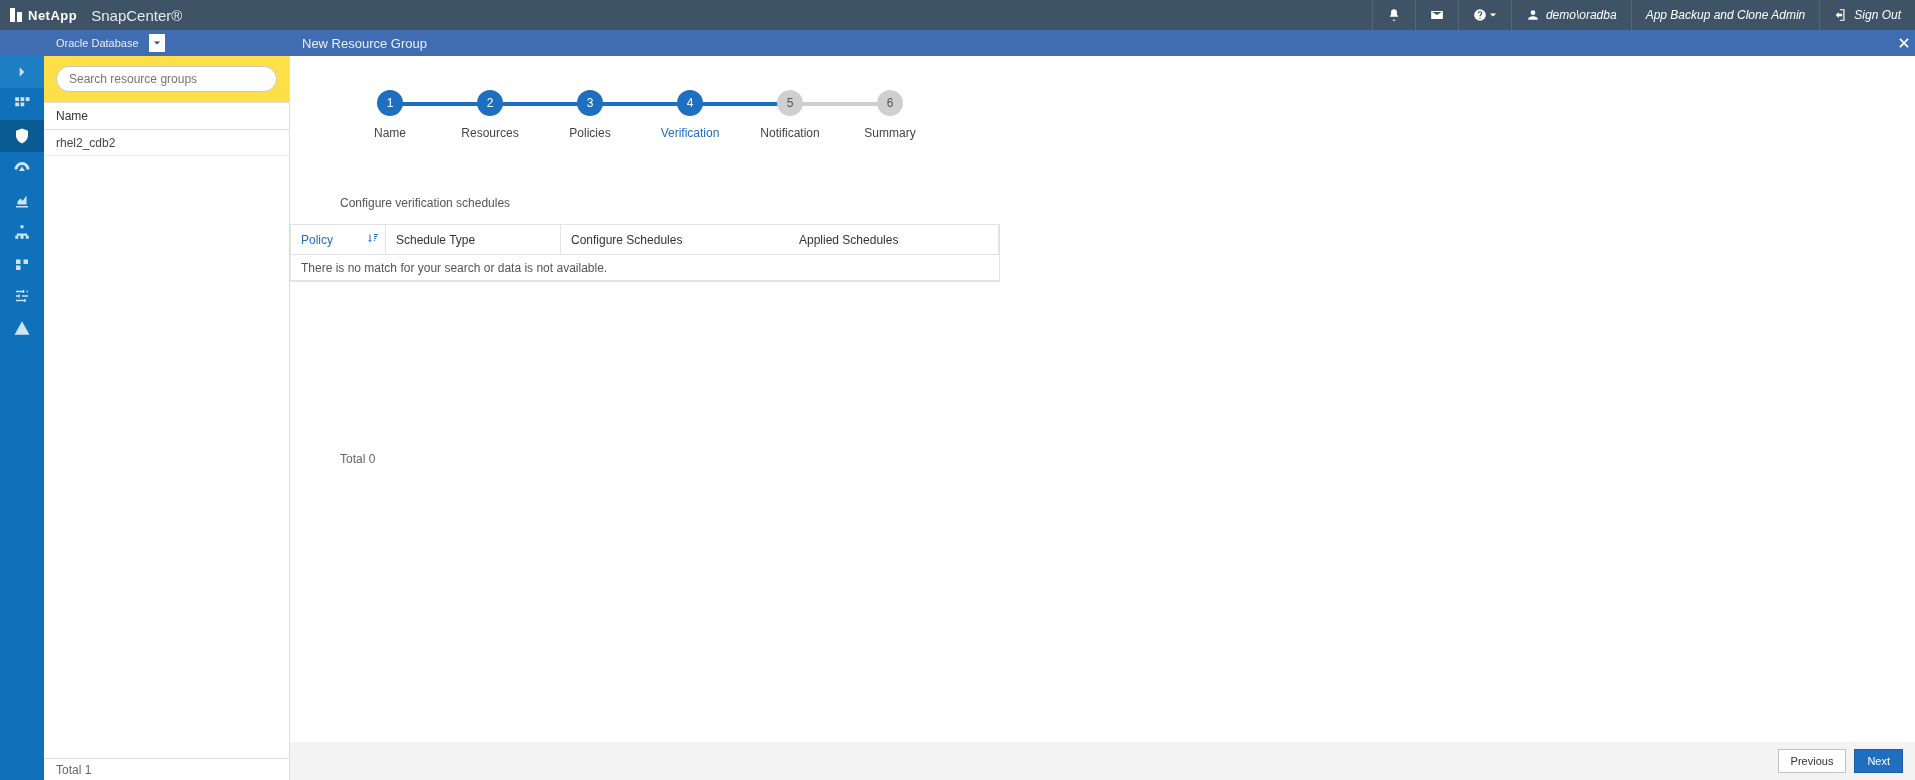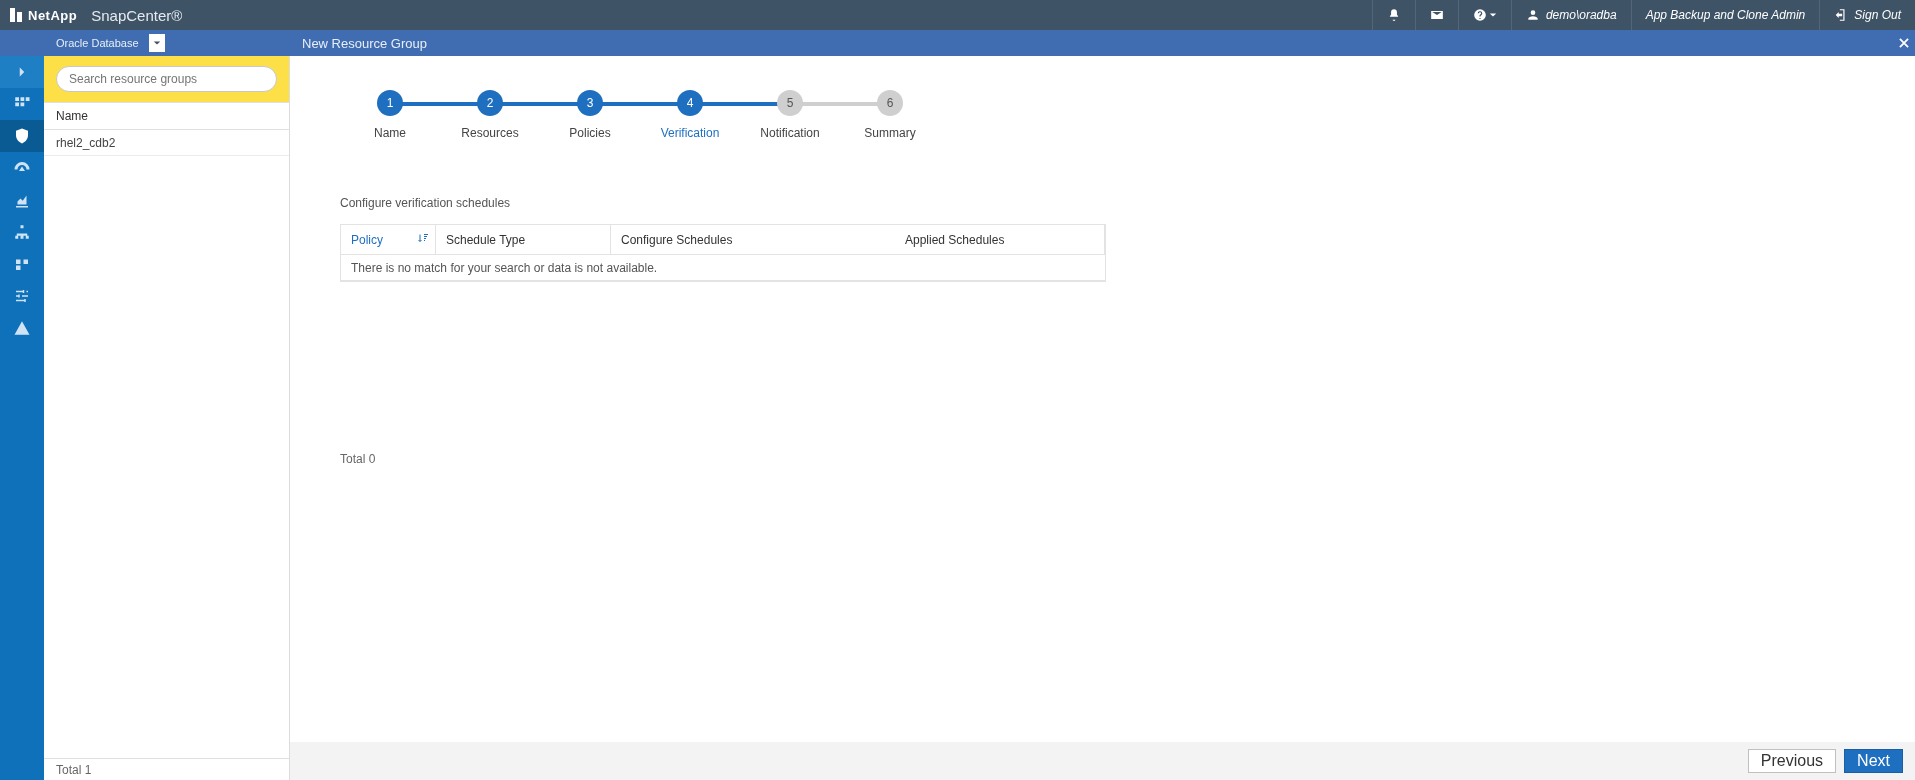--- a/index.html
+++ b/index.html
@@ -52,35 +52,35 @@
   .steps{display:flex;align-items:flex-start;gap:0;margin:34px 0 0 50px;}
   .step{display:flex;flex-direction:column;align-items:center;width:100px;position:relative;}
   .step .circle{width:26px;height:26px;border-radius:50%;background:#1f6fc0;color:#fff;display:flex;align-items:center;justify-content:center;font-size:12px;z-index:2;}
   .step.pending .circle{background:#cfcfcf;color:#555;}
   .step .lbl{margin-top:10px;font-size:12px;color:#444;}
   .step.active .lbl{color:#1f6fc0;}
   .step .bar{position:absolute;top:12px;left:50%;height:4px;width:100px;background:#1f6fc0;z-index:1;}
   .step.pending .bar, .step.to-pending .bar{background:#cfcfcf;}
 
   .section-title{margin:56px 0 14px 50px;font-size:12px;color:#555;}
-  .tablewrap{margin-left:50px;width:766px;border:1px solid #e3e3e3;}
+  .tablewrap{width:710px;border:1px solid #e3e3e3;}
   .thead{display:flex;height:30px;align-items:center;border-bottom:1px solid #e3e3e3;}
   .th{font-size:12px;color:#333;padding-left:10px;display:flex;align-items:center;height:100%;}
   .th.policy{flex:0 0 95px;color:#1f6fc0;border-right:1px solid #e3e3e3;position:relative;}
   .th.policy .sorticon{position:absolute;right:6px;top:50%;transform:translateY(-50%);}
   .th.policy .sorticon svg{width:12px;height:12px;fill:#1f6fc0;}
   .th.sched{flex:0 0 175px;border-right:1px solid #e3e3e3;}
   .th.applied{flex:0 0 210px;border-right:1px solid #e3e3e3;}
   .th.conf{flex:1;}
   .tbody .empty{height:26px;display:flex;align-items:center;padding-left:10px;font-size:12px;color:#555;border-bottom:1px solid #e3e3e3;}
   .totalrow{margin:170px 0 0 50px;font-size:12px;color:#666;}
 
   
   .wizfooter{position:absolute;bottom:0;right:0;left:0;height:38px;background:#f3f3f3;display:flex;align-items:center;justify-content:flex-end;padding-right:12px;gap:8px;border-top:0;}
-  .btn{height:24px;padding:0 12px;font-size:16px;display:flex;align-items:center;cursor:pointer;}
+  .btn{height:24px;padding:0 12px;font-size:11px;display:flex;align-items:center;cursor:pointer;}
   .btn.prev{background:#fff;border:1px solid #c0c0c0;color:#333;}
   .btn.next{background:#1f6fc0;color:#fff;border:1px solid #1a5ea6;}
 
   
   [data-bind]{white-space:pre;}
 </style>
 </head>
 <body>
 
 <div class="topbar">

